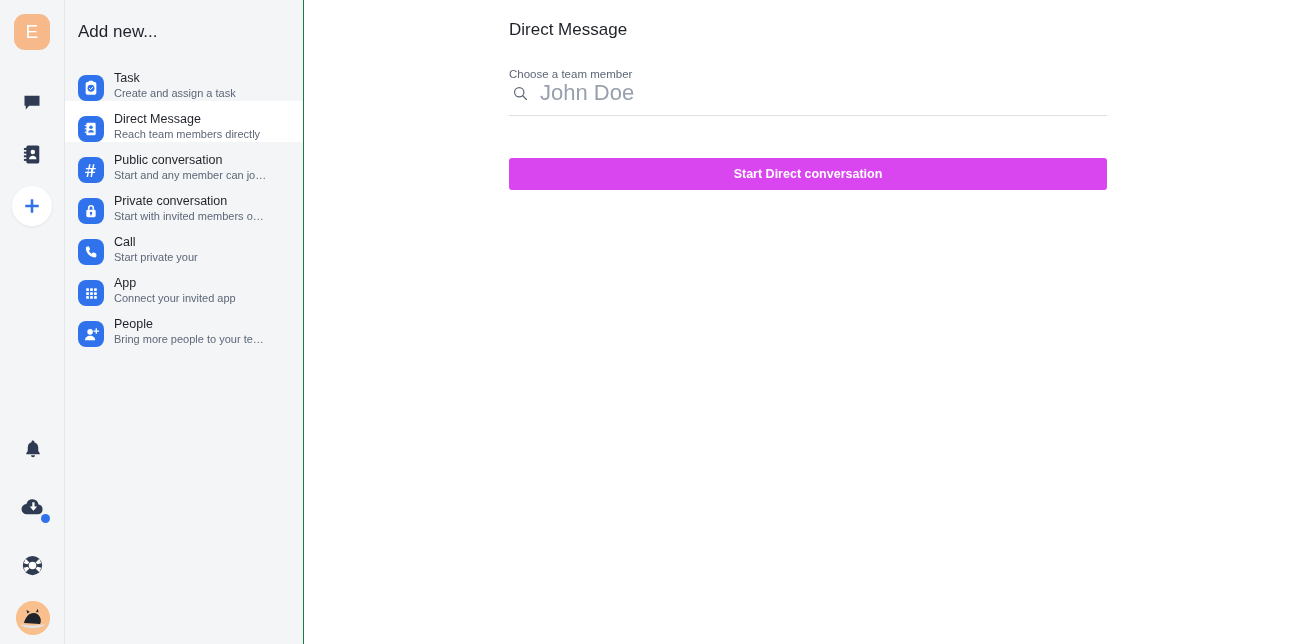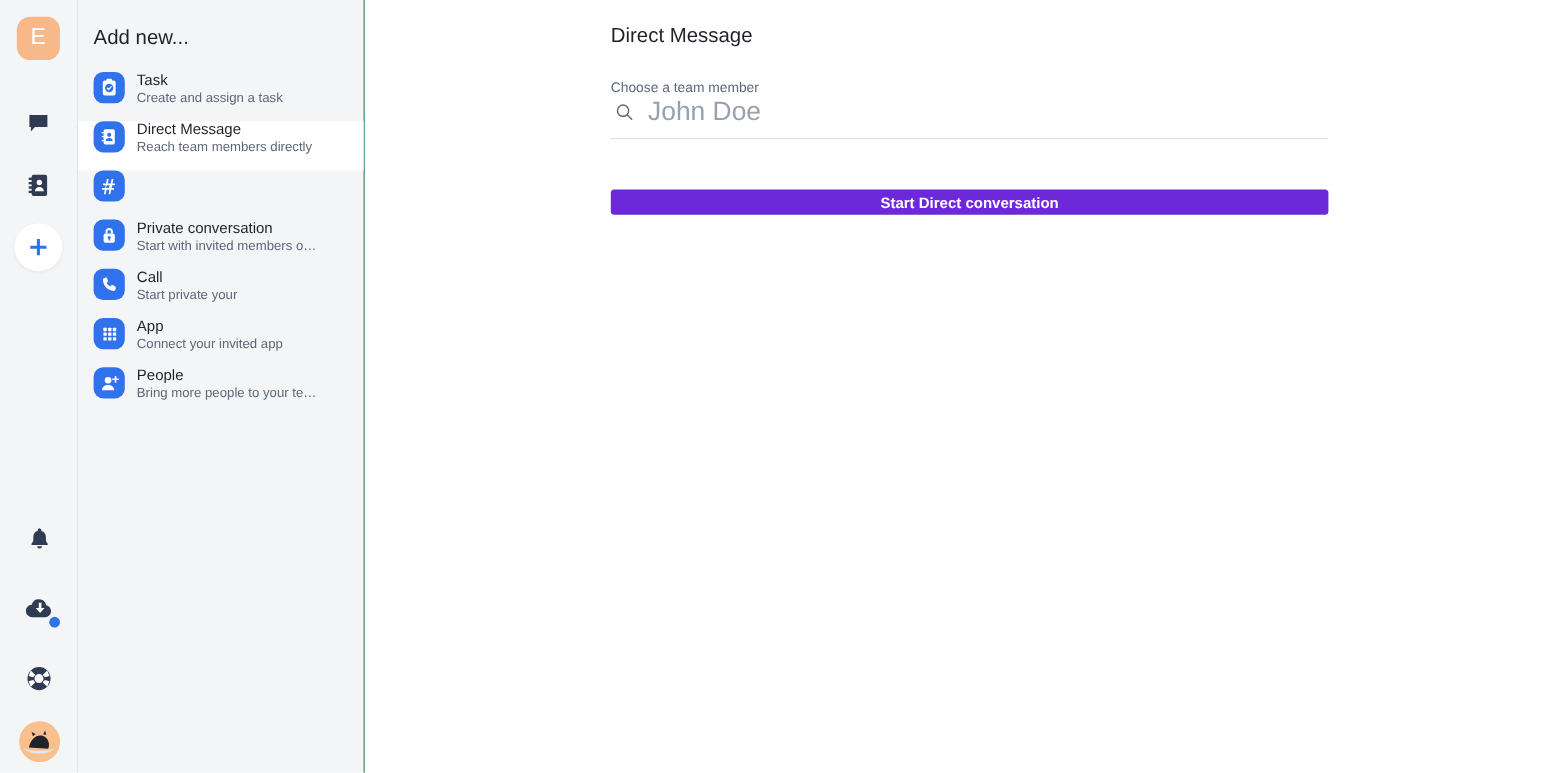--- a/index.html
+++ b/index.html
@@ -70,21 +70,21 @@
     background: #f4f5f7;
     border-right: 1px solid #15803d;
     position: relative;
   }
   .panel-title {
     font-size: 17px; color: #1f2329; font-weight: 400;
     padding: 22px 0 0 13px;
   }
   .panel-list { margin-top: 18px; }
   .panel-item {
-    display: flex; align-items: flex-start;
+    display: flex; align-items: flex-end;
     height: 41px; padding-left: 13px;
     position: relative; cursor: pointer;
   }
   .panel-item.active { background: #ffffff; }
   .panel-item.active .active-bar {
     position: absolute; right: -5px; top: 0;
     width: 4px; height: 41px; background: #2f72ec;
   }
   .item-icon {
     width: 26px; height: 26px; flex: 0 0 26px;
@@ -125,22 +125,22 @@
   }
   .search-input {
     border: none; outline: none; background: transparent;
     font-family: "Liberation Sans", sans-serif;
     font-size: 22px; color: #1f2329;
     width: 540px; padding: 0;
   }
   .search-input::placeholder { color: #98a0ad; opacity: 1; }
   .start-btn {
     margin-top: 42px;
-    width: 598px; height: 21px;
-    background: #6d28d9; border: none; border-radius: 3px;
+    width: 598px; height: 32px;
+    background: #d946ef; border: none; border-radius: 3px;
     color: #ffffff; font-size: 12.5px; font-weight: bold;
     font-family: "Liberation Sans", sans-serif;
     cursor: pointer;
     display: flex; align-items: center; justify-content: center;
   }
 </style>
 </head>
 <body>
 
 <div class="app">
@@ -248,20 +248,24 @@
           <div class="item-sub">Reach team members directly</div>
         </div>
         <span class="active-bar"></span>
       </div>
 
       <div class="panel-item">
         <div class="item-icon">
           <svg width="17" height="17" viewBox="0 0 24 24" aria-hidden="true">
             <path d="M8.6 3h2.1l-1 5.3h3.4l1-5.3h2.1l-1 5.3H18v2h-3.2l-.7 3.4H17v2h-3.3l-1 5.3h-2.1l1-5.3H8.2l-1 5.3H5.1l1-5.3H3v-2h3.5l.7-3.4H4v-2h3.6zm-.3 7.3l-.7 3.4h3.4l.7-3.4z" fill="#ffffff"></path>
           </svg>
+        </div>
+        <div class="item-text">
+          <div class="item-title">Public conversation</div>
+          <div class="item-sub">Start and any member can jo…</div>
         </div>
       </div>
 
       <div class="panel-item">
         <div class="item-icon">
           <svg width="16" height="16" viewBox="0 0 24 24" aria-hidden="true">
             <path d="M7.4 10V7.6a4.6 4.6 0 0 1 9.2 0V10h-2.4V7.6a2.2 2.2 0 0 0-4.4 0V10z" fill="#ffffff"></path>
             <rect x="5" y="10" width="14" height="11.5" rx="2.2" fill="#ffffff"></rect>
             <circle cx="12" cy="15" r="1.9" fill="#2f72ec"></circle>
             <rect x="11.1" y="15.2" width="1.8" height="3.6" rx=".9" fill="#2f72ec"></rect>

